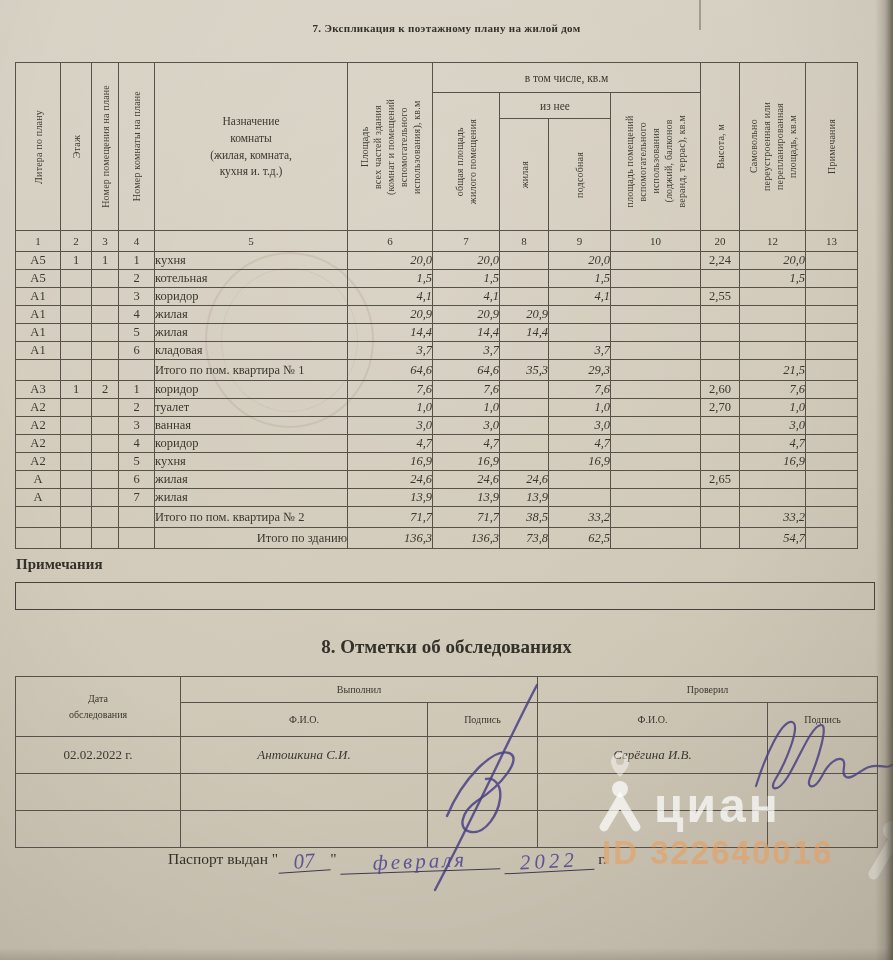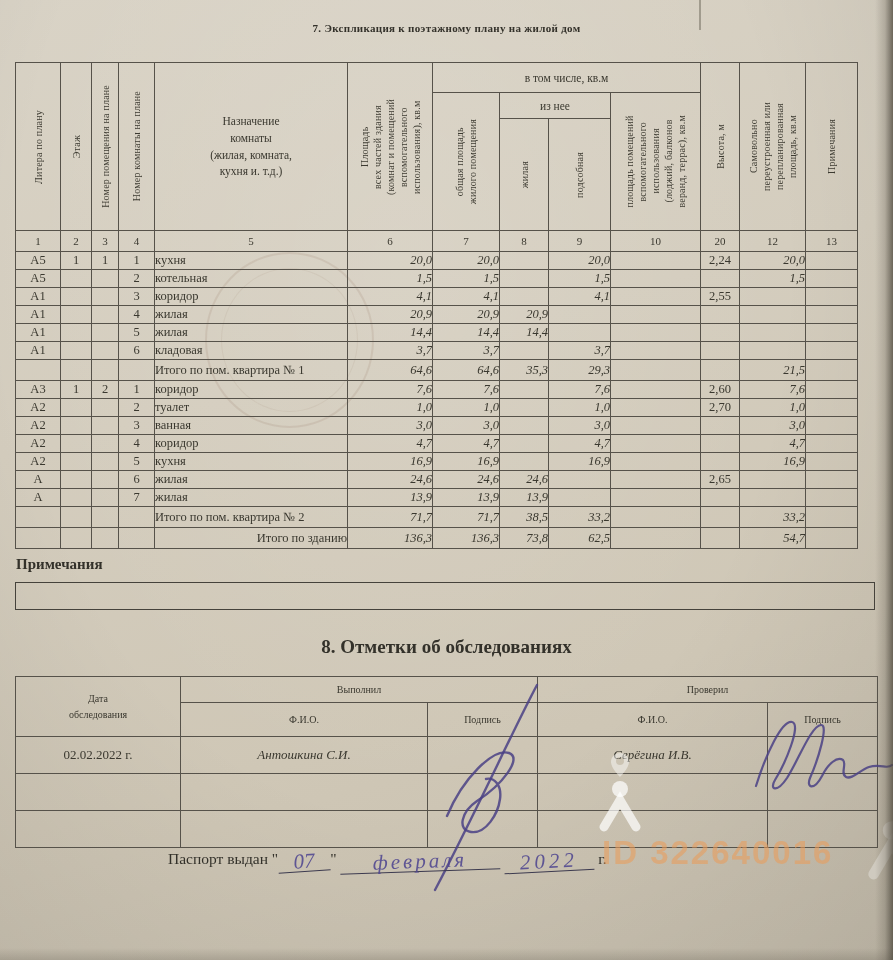--- a/index.html
+++ b/index.html
@@ -517,20 +517,21 @@
     <svg class="wm-pin" width="20" height="26" viewBox="0 0 20 26">
       <path d="M10,1 C5,1 1,5 1,10 C1,16 10,25 10,25 C10,25 19,16 19,10 C19,5 15,1 10,1 Z M10,13 a4,4 0 1,1 0,-8 a4,4 0 1,1 0,8 Z" fill="rgba(255,255,255,0.7)"></path>
     </svg>
     <div class="wm-row">
       <svg width="48" height="52" viewBox="0 0 48 52">
         <g stroke="rgba(255,255,255,0.70)" stroke-width="9" stroke-linecap="round" fill="none">
           <path d="M8,47 L24,20 L40,47"></path>
         </g>
         <circle cx="24" cy="9" r="8" fill="rgba(255,255,255,0.70)"></circle>
       </svg>
+      <span class="wm-brand">циан</span>
     </div>
     <div class="wm-id">ID 322640016</div>
   </div>
 
   <svg id="watermark-partial" width="60" height="60" viewBox="0 0 48 52">
     <g stroke="rgba(255,255,255,0.6)" stroke-width="9" stroke-linecap="round" fill="none">
       <path d="M8,47 L24,20 L40,47"></path>
     </g>
     <circle cx="24" cy="9" r="8" fill="rgba(255,255,255,0.6)"></circle>
   </svg>

